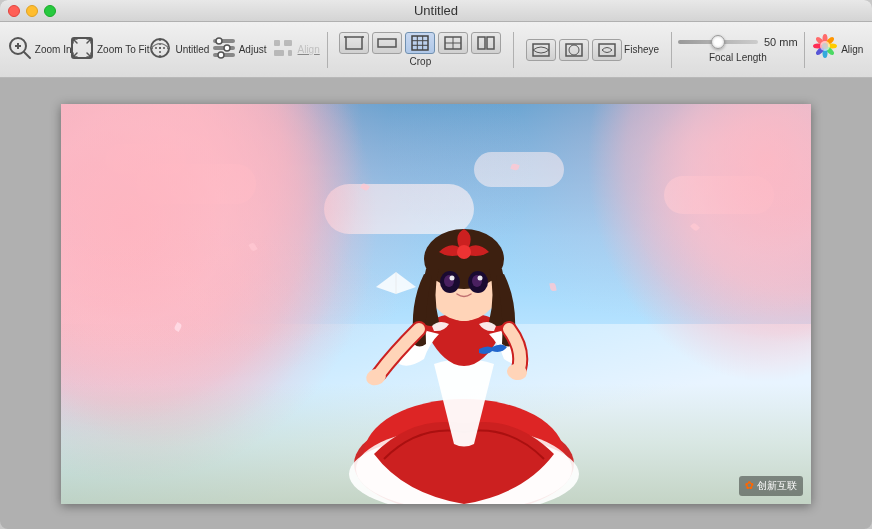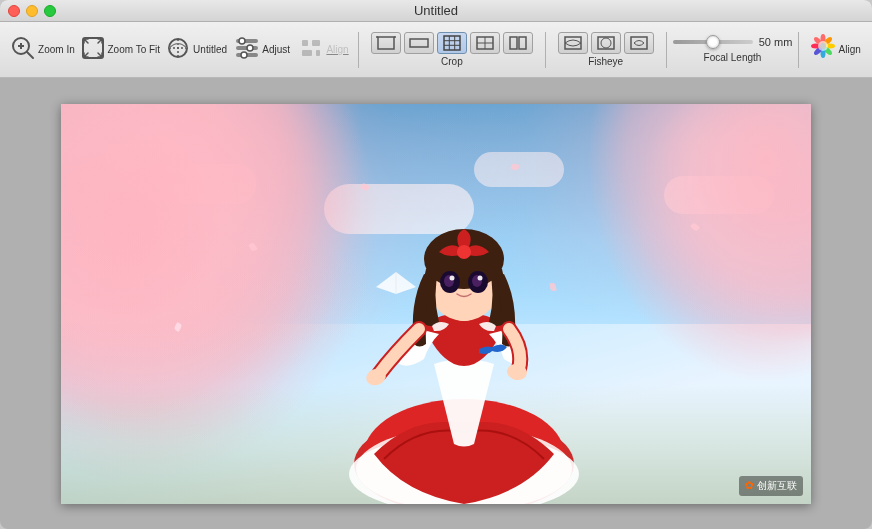--- a/index.html
+++ b/index.html
@@ -413,21 +413,21 @@
           <rect x="2" y="2" width="7" height="12" fill="none" stroke="#555" stroke-width="1.5"></rect>
           <rect x="11" y="2" width="7" height="12" fill="none" stroke="#555" stroke-width="1.5"></rect>
         </svg>
       </div>
     </div>
     <span class="toolbar-label">Crop</span>
   </div>
 
   <div class="toolbar-separator"></div>
 
-  <div style="display:flex;flex-direction:column;align-items:center;gap:2px;padding:4px 6px;">
+  <div style="display:flex;flex-direction:row;align-items:center;gap:2px;padding:4px 6px;">
     <div class="fisheye-icons">
       <div class="crop-icon-btn">
         <svg width="20" height="16" viewBox="0 0 20 16">
           <rect x="2" y="2" width="16" height="12" fill="none" stroke="#555" stroke-width="1.5"></rect>
           <path d="M2 8 Q10 2 18 8" fill="none" stroke="#555" stroke-width="1"></path>
           <path d="M2 8 Q10 14 18 8" fill="none" stroke="#555" stroke-width="1"></path>
         </svg>
       </div>
       <div class="crop-icon-btn">
         <svg width="20" height="16" viewBox="0 0 20 16">

